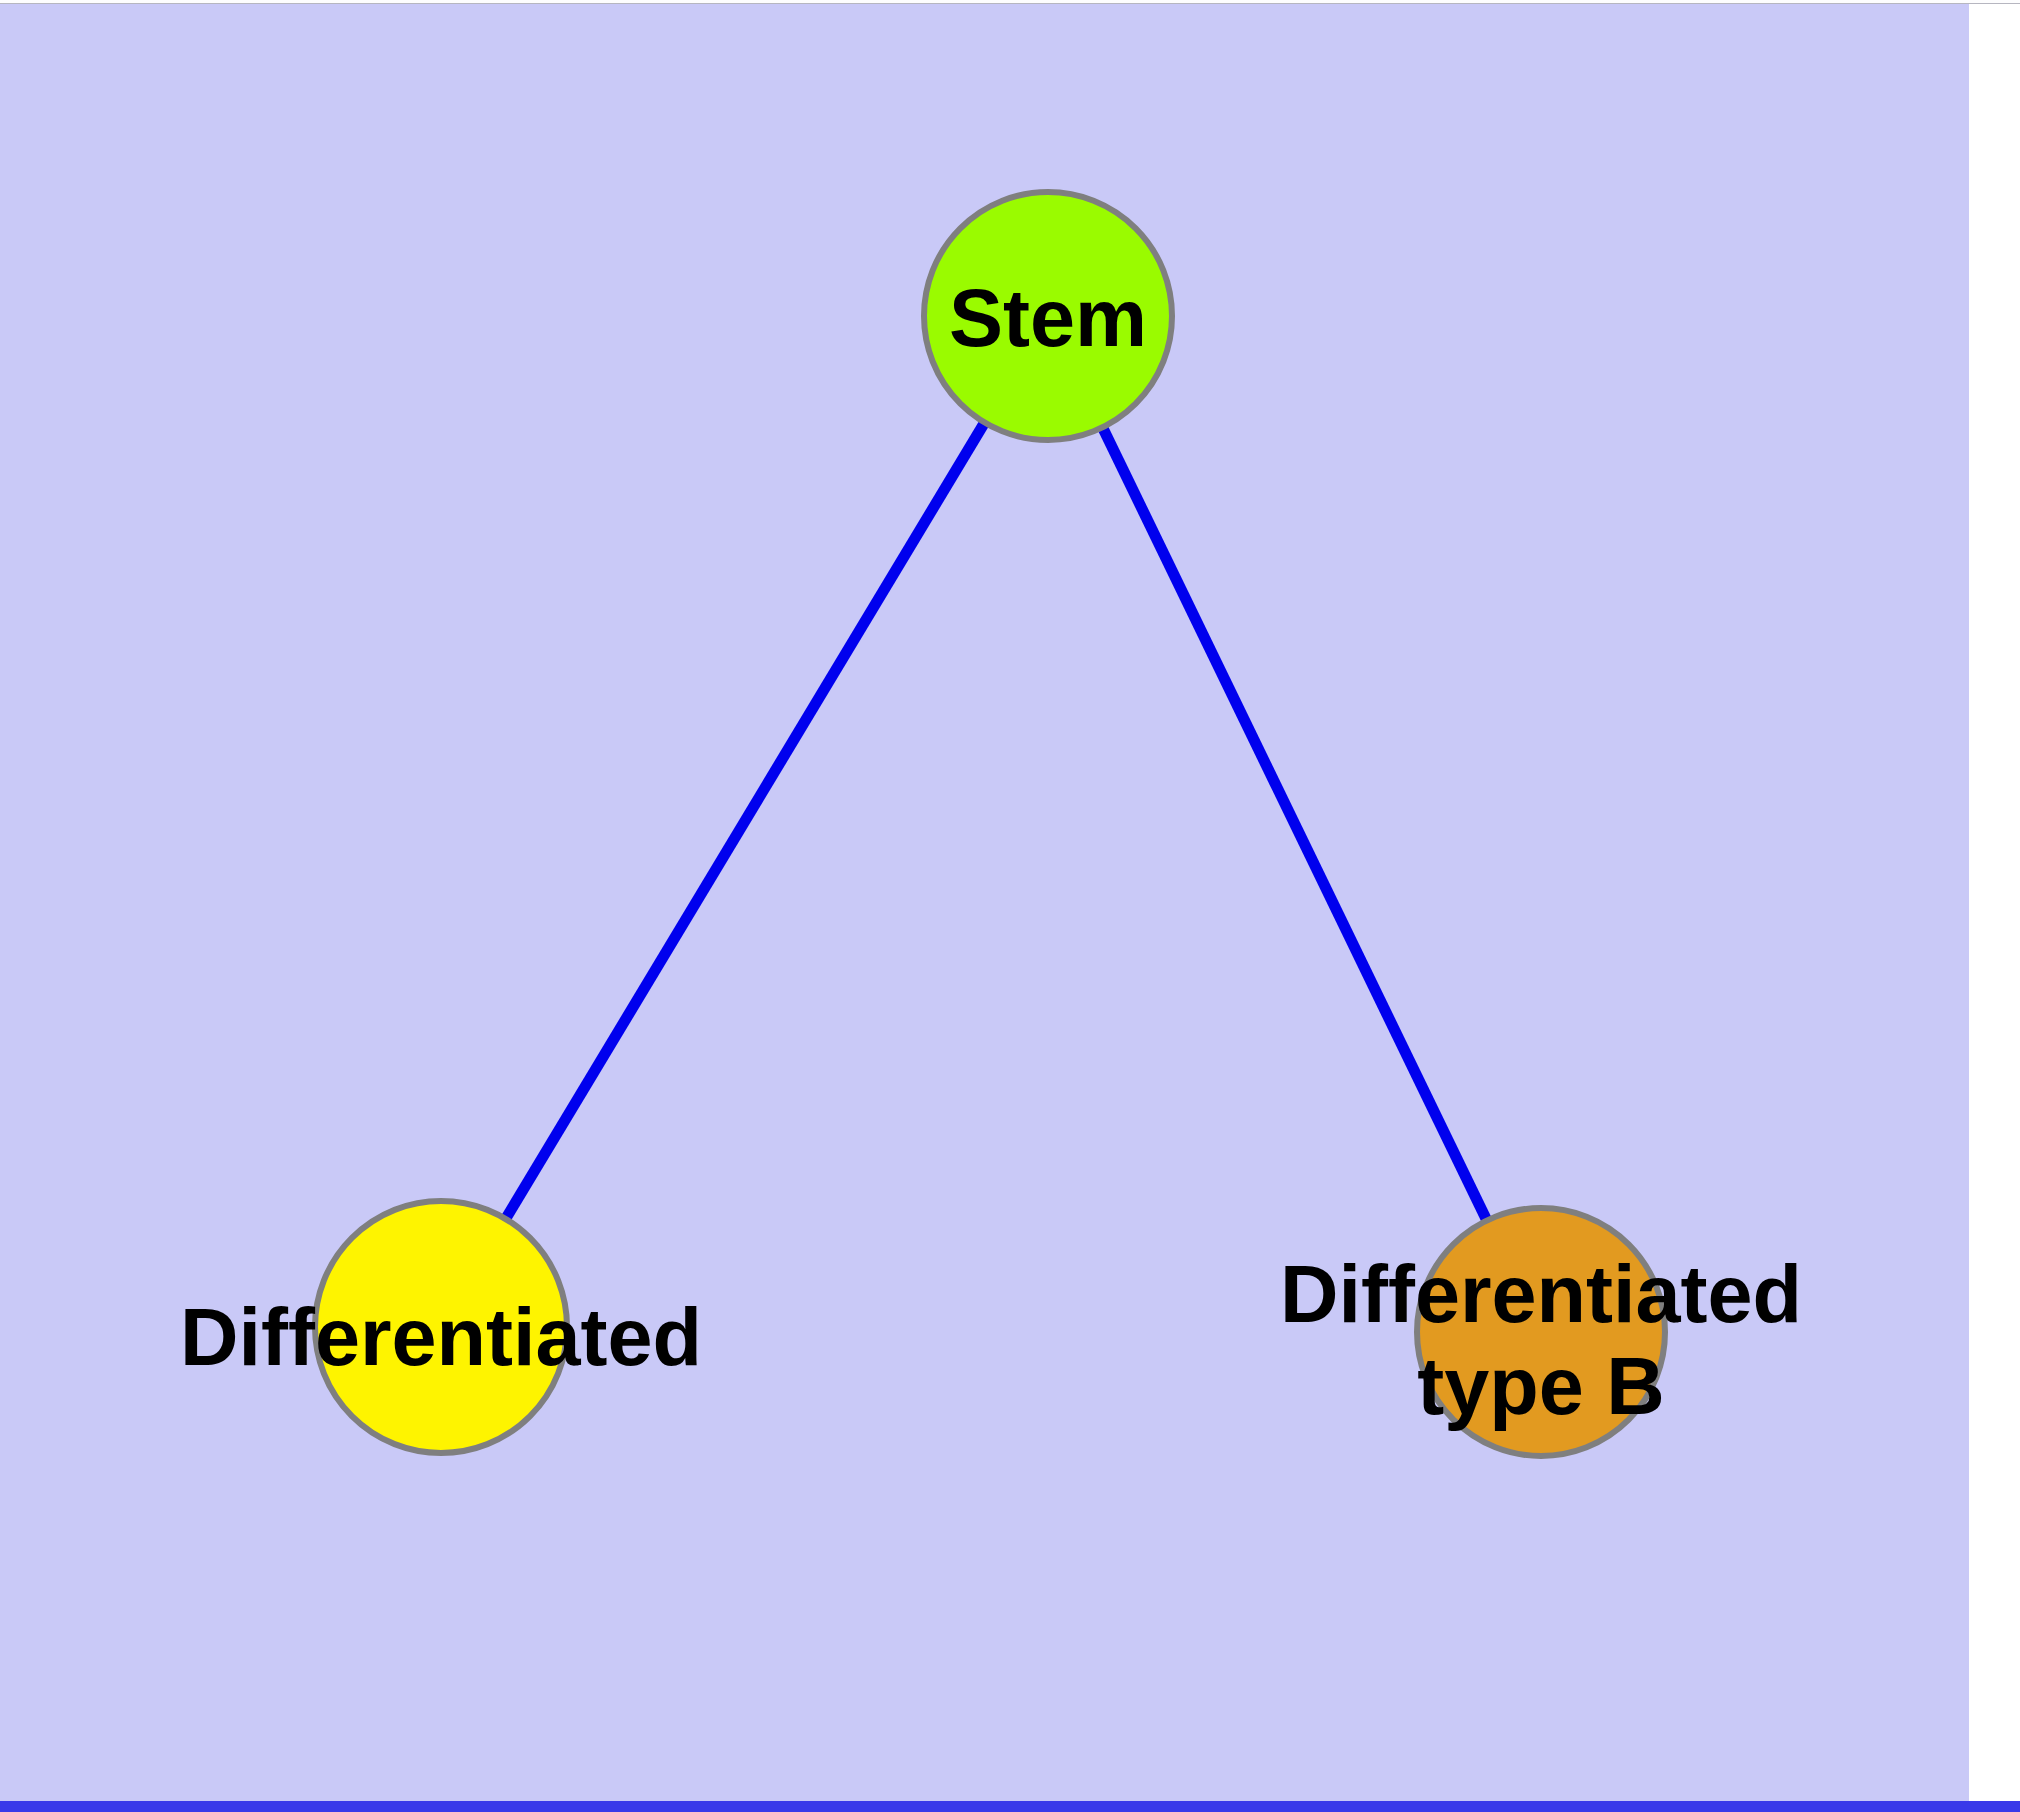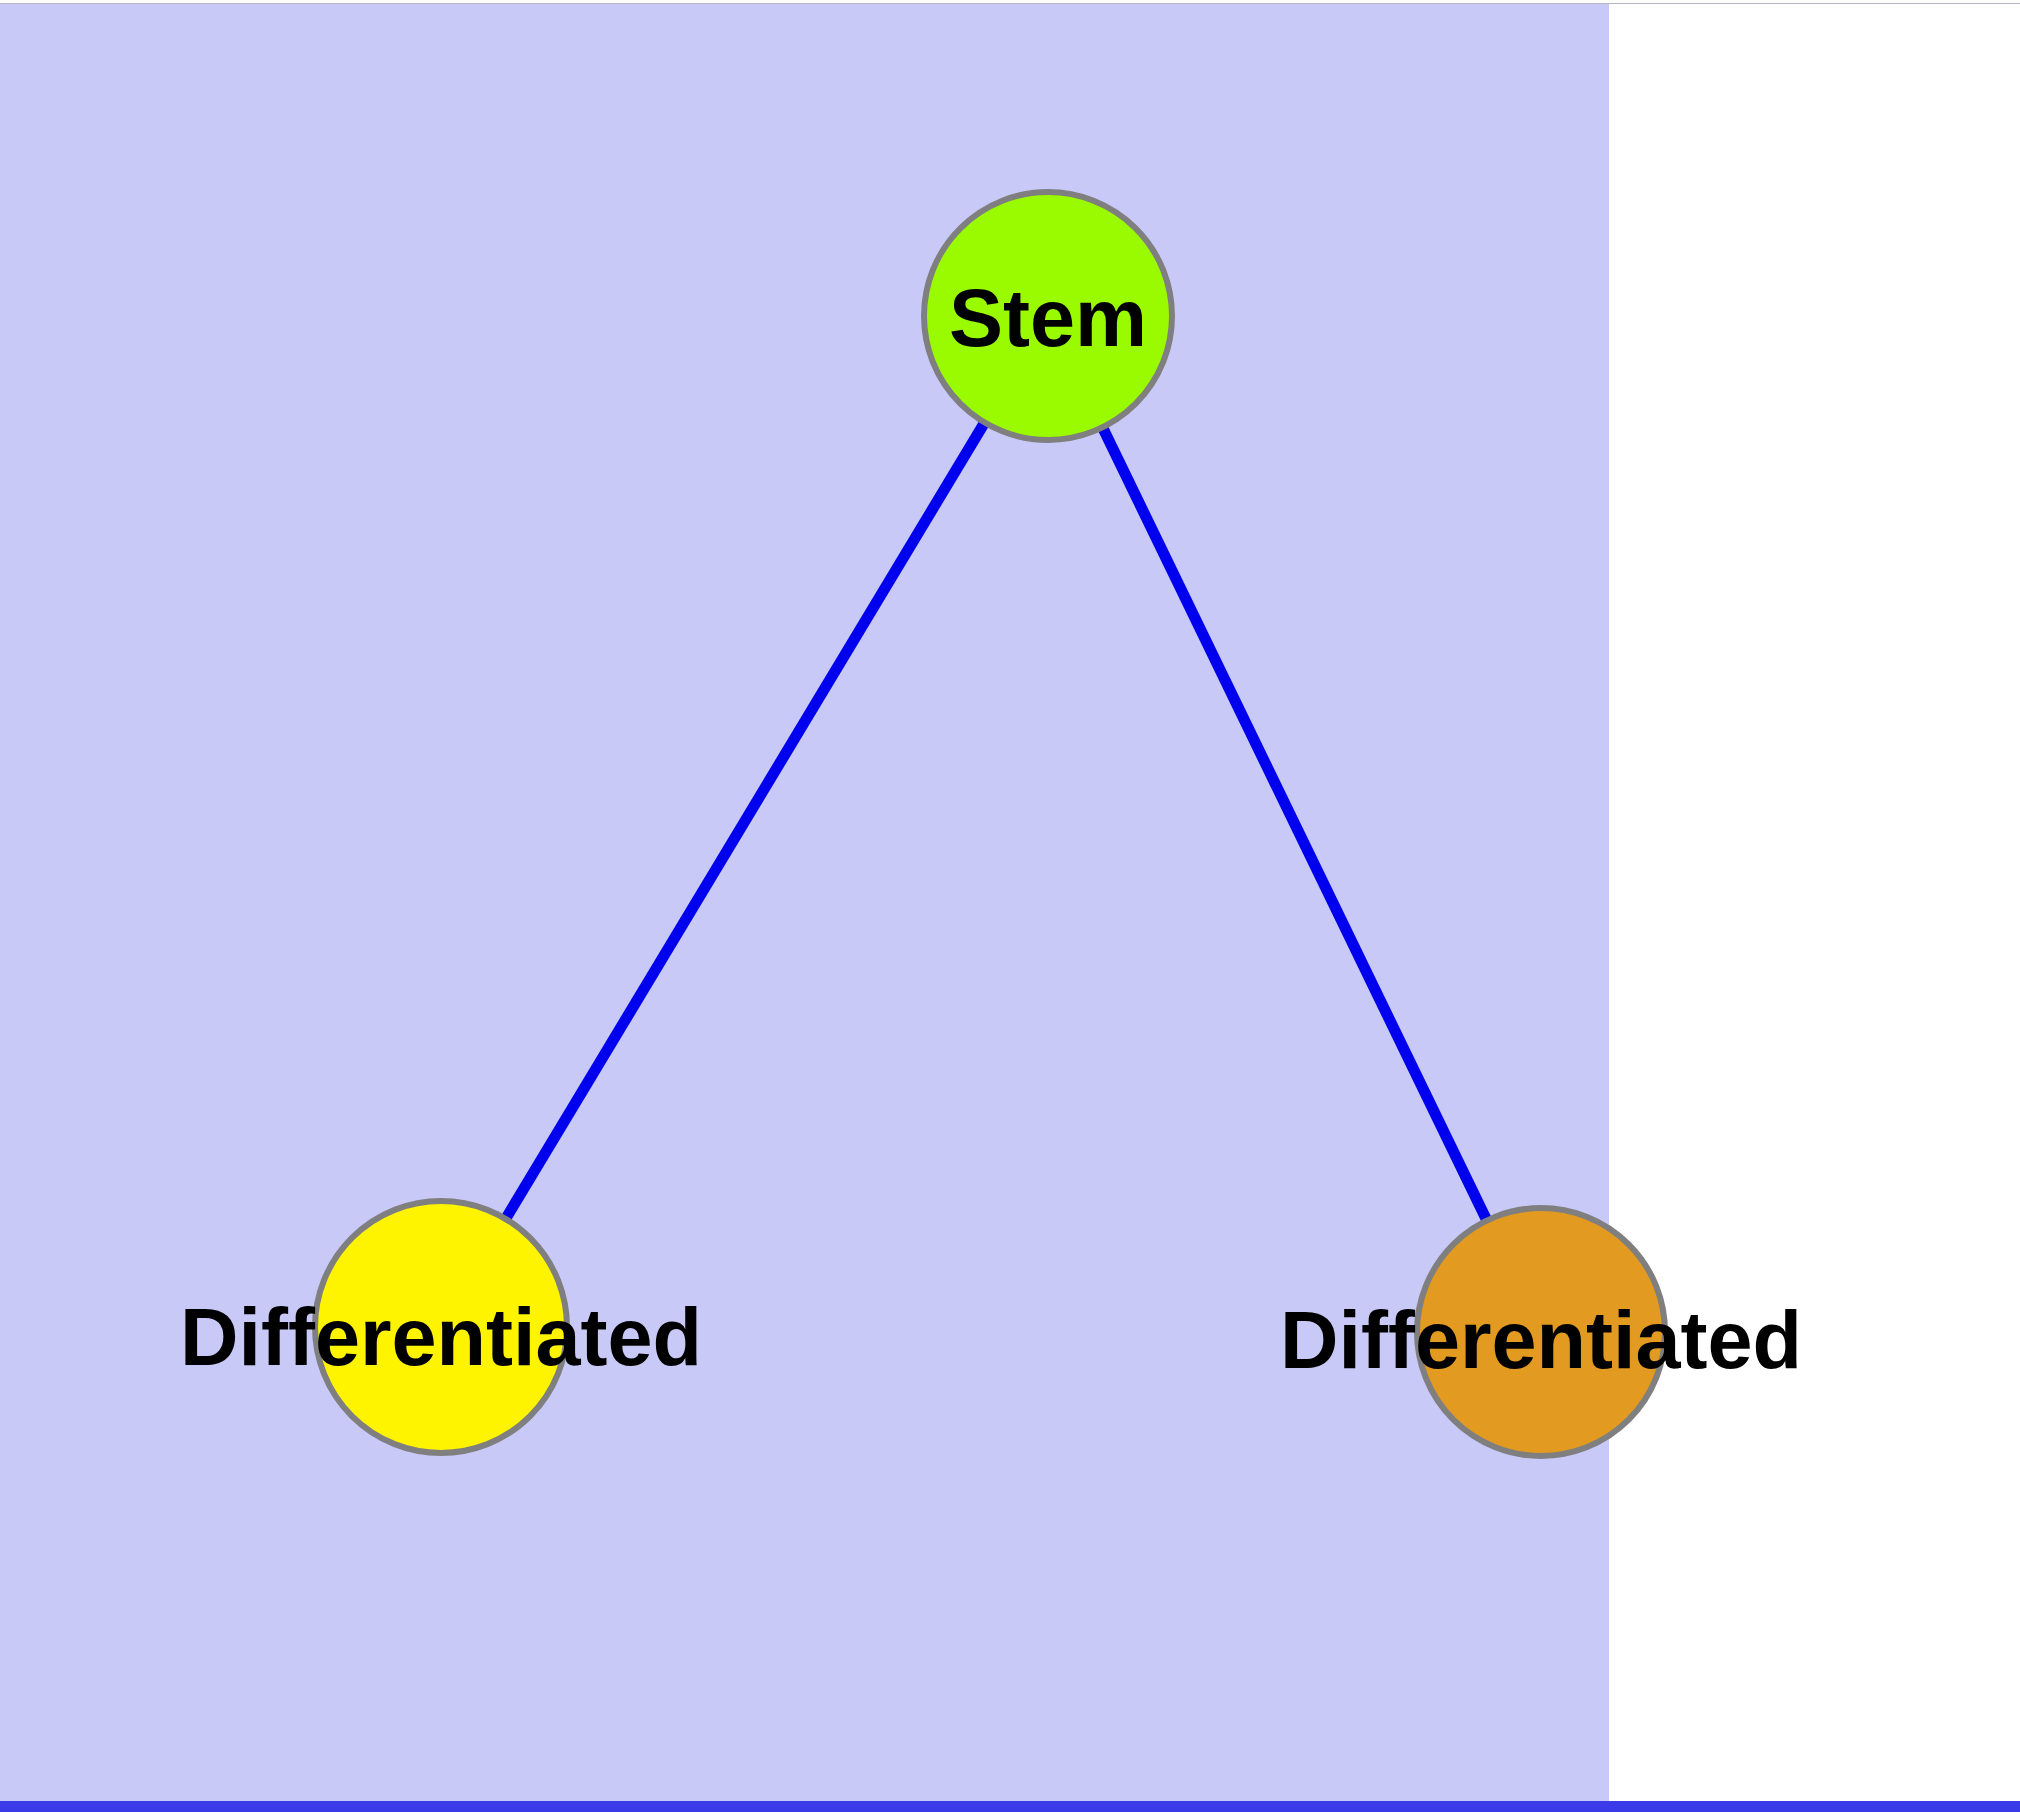--- a/index.html
+++ b/index.html
@@ -9,21 +9,21 @@
   body {
     width: 2021px;
     height: 1812px;
     overflow: hidden;
     font-family: "Liberation Sans", sans-serif;
   }
   .canvas {
     position: absolute;
     left: 0;
     top: 0;
-    width: 1609px;
+    width: 1969px;
     height: 1812px;
     background: #C9C9F7;
   }
   .top-strip {
     position: absolute;
     left: 0;
     top: 0;
     width: 2021px;
     height: 2.5px;
     background: #FDFDFE;
@@ -114,16 +114,17 @@
   <div class="node-label label-stem">
     <span>Stem</span>
   </div>
 
   <div class="node-label label-type-a">
     <div>Differentiated</div>
   </div>
 
   <div class="node-label label-type-b">
     <div>Differentiated</div>
+    <div>type B</div>
   </div>
 
 </div>
 
 
 </body></html>

